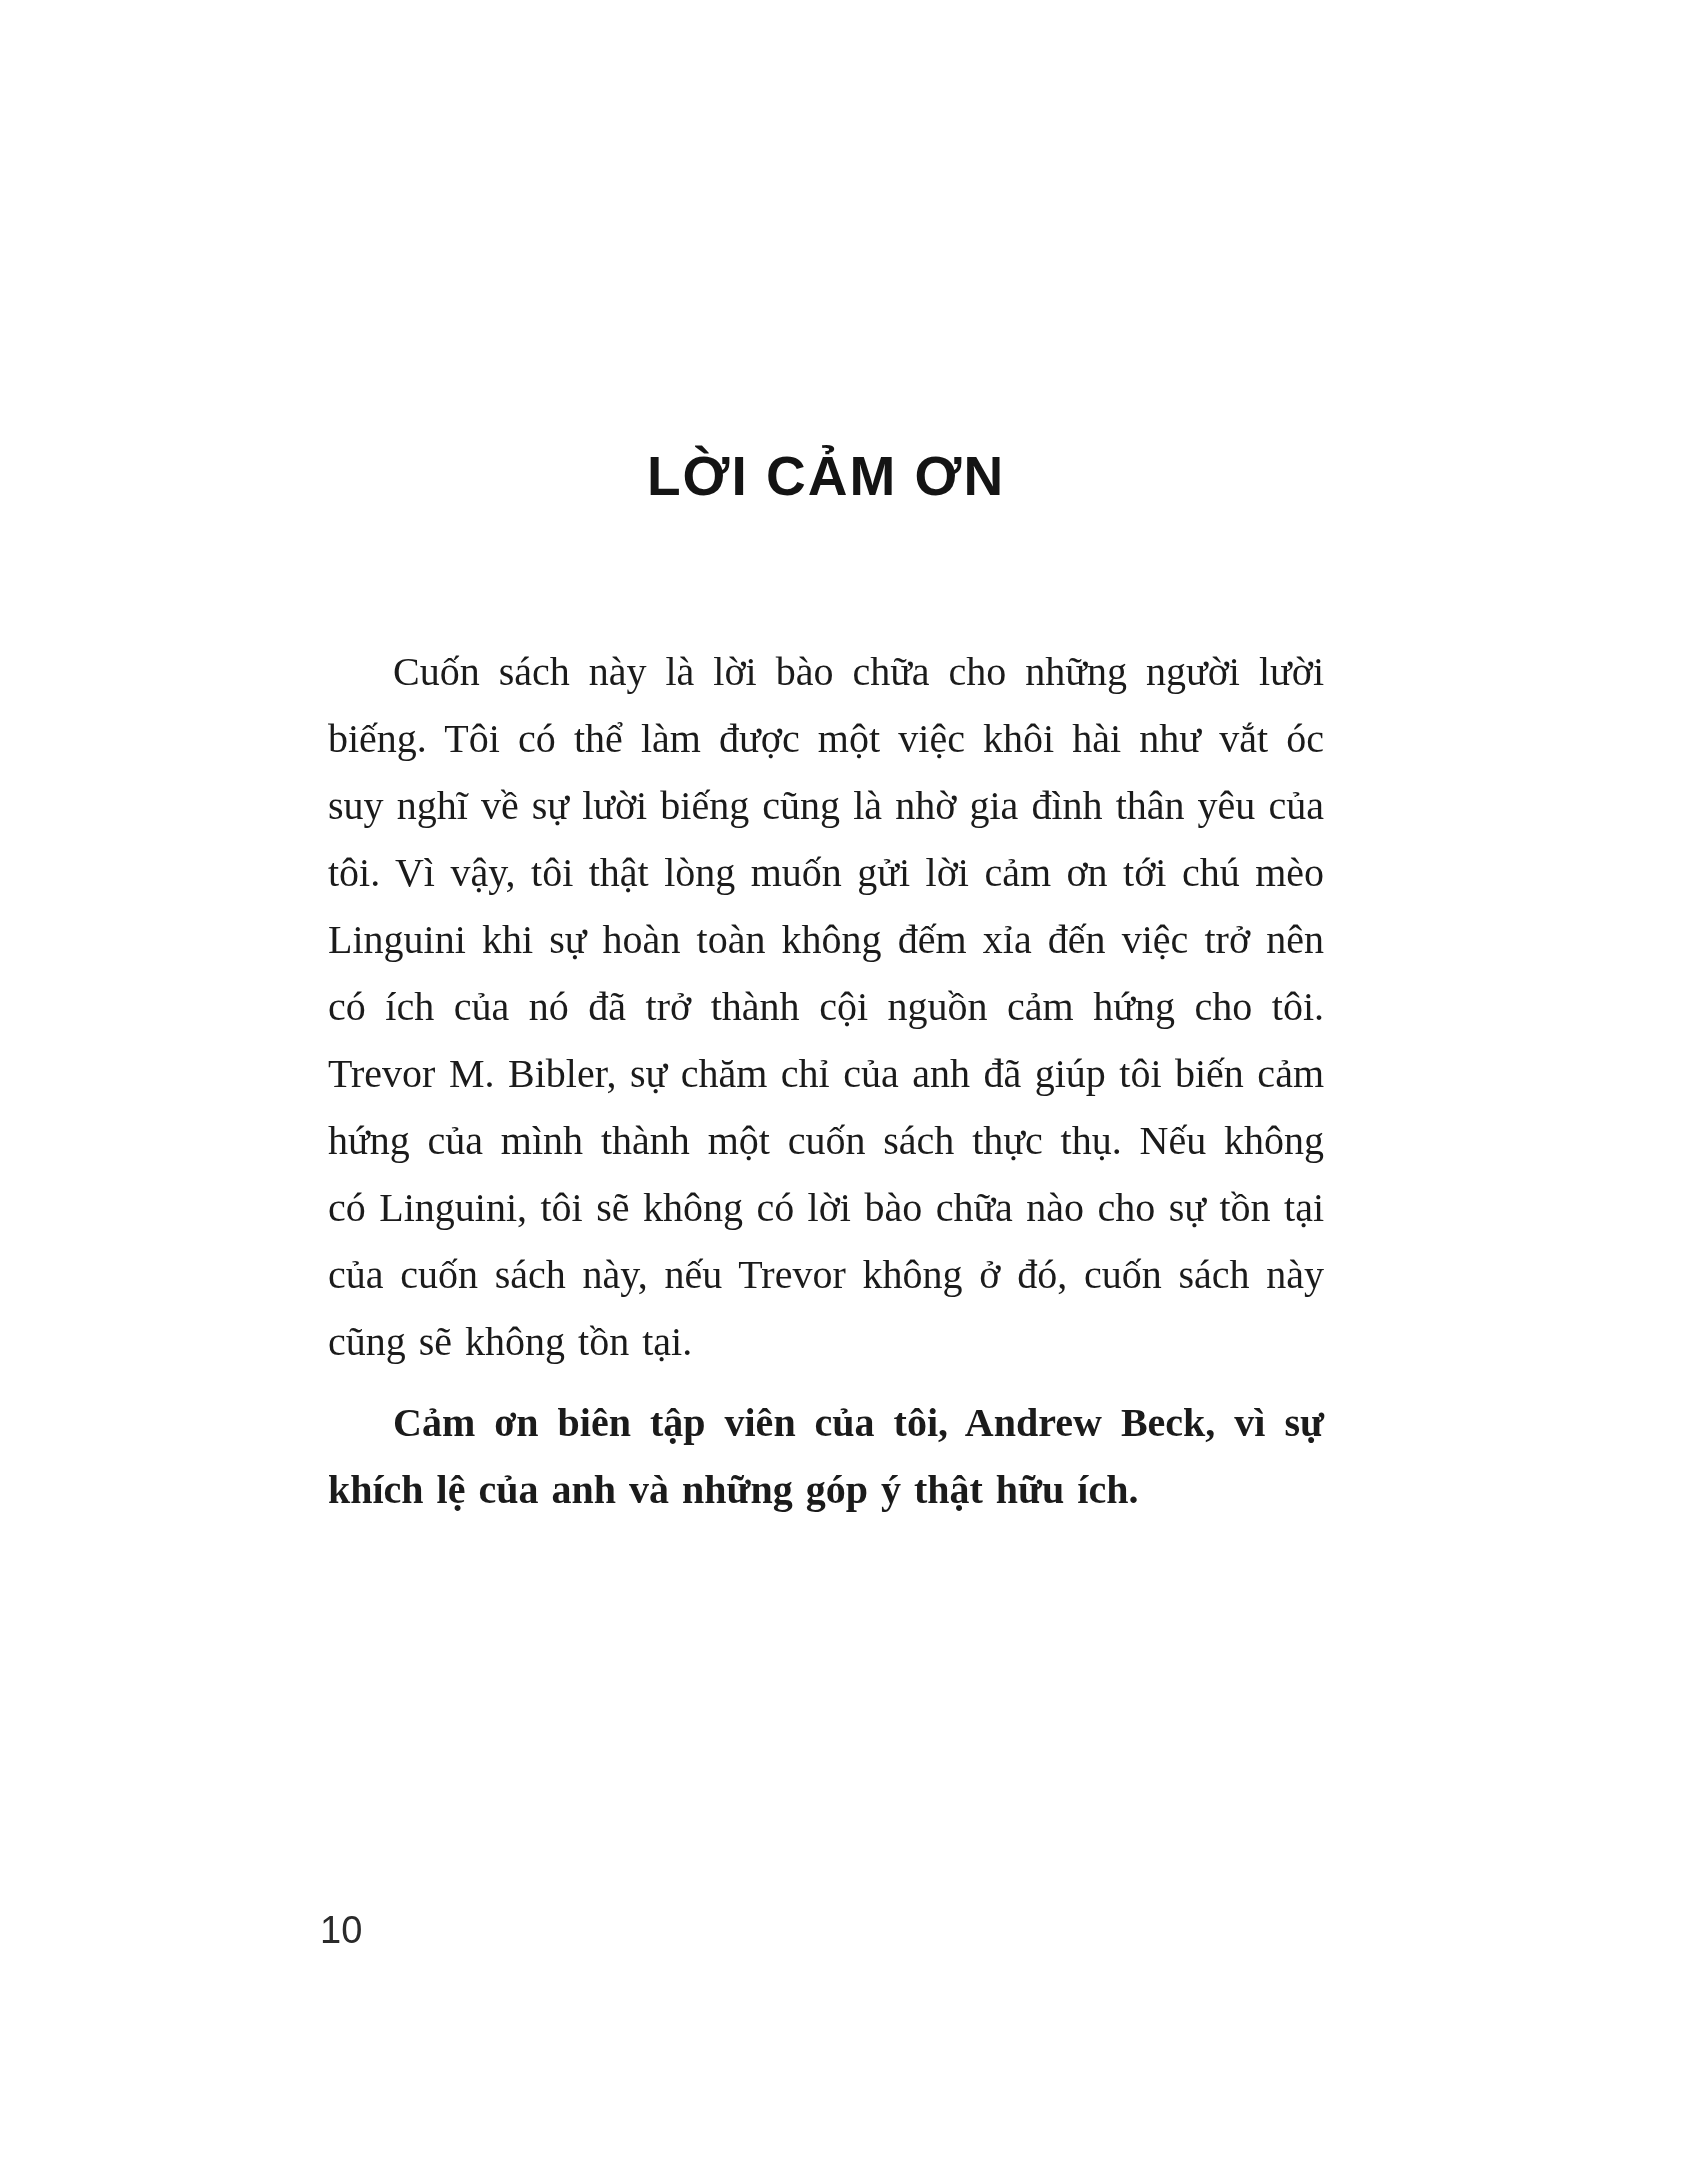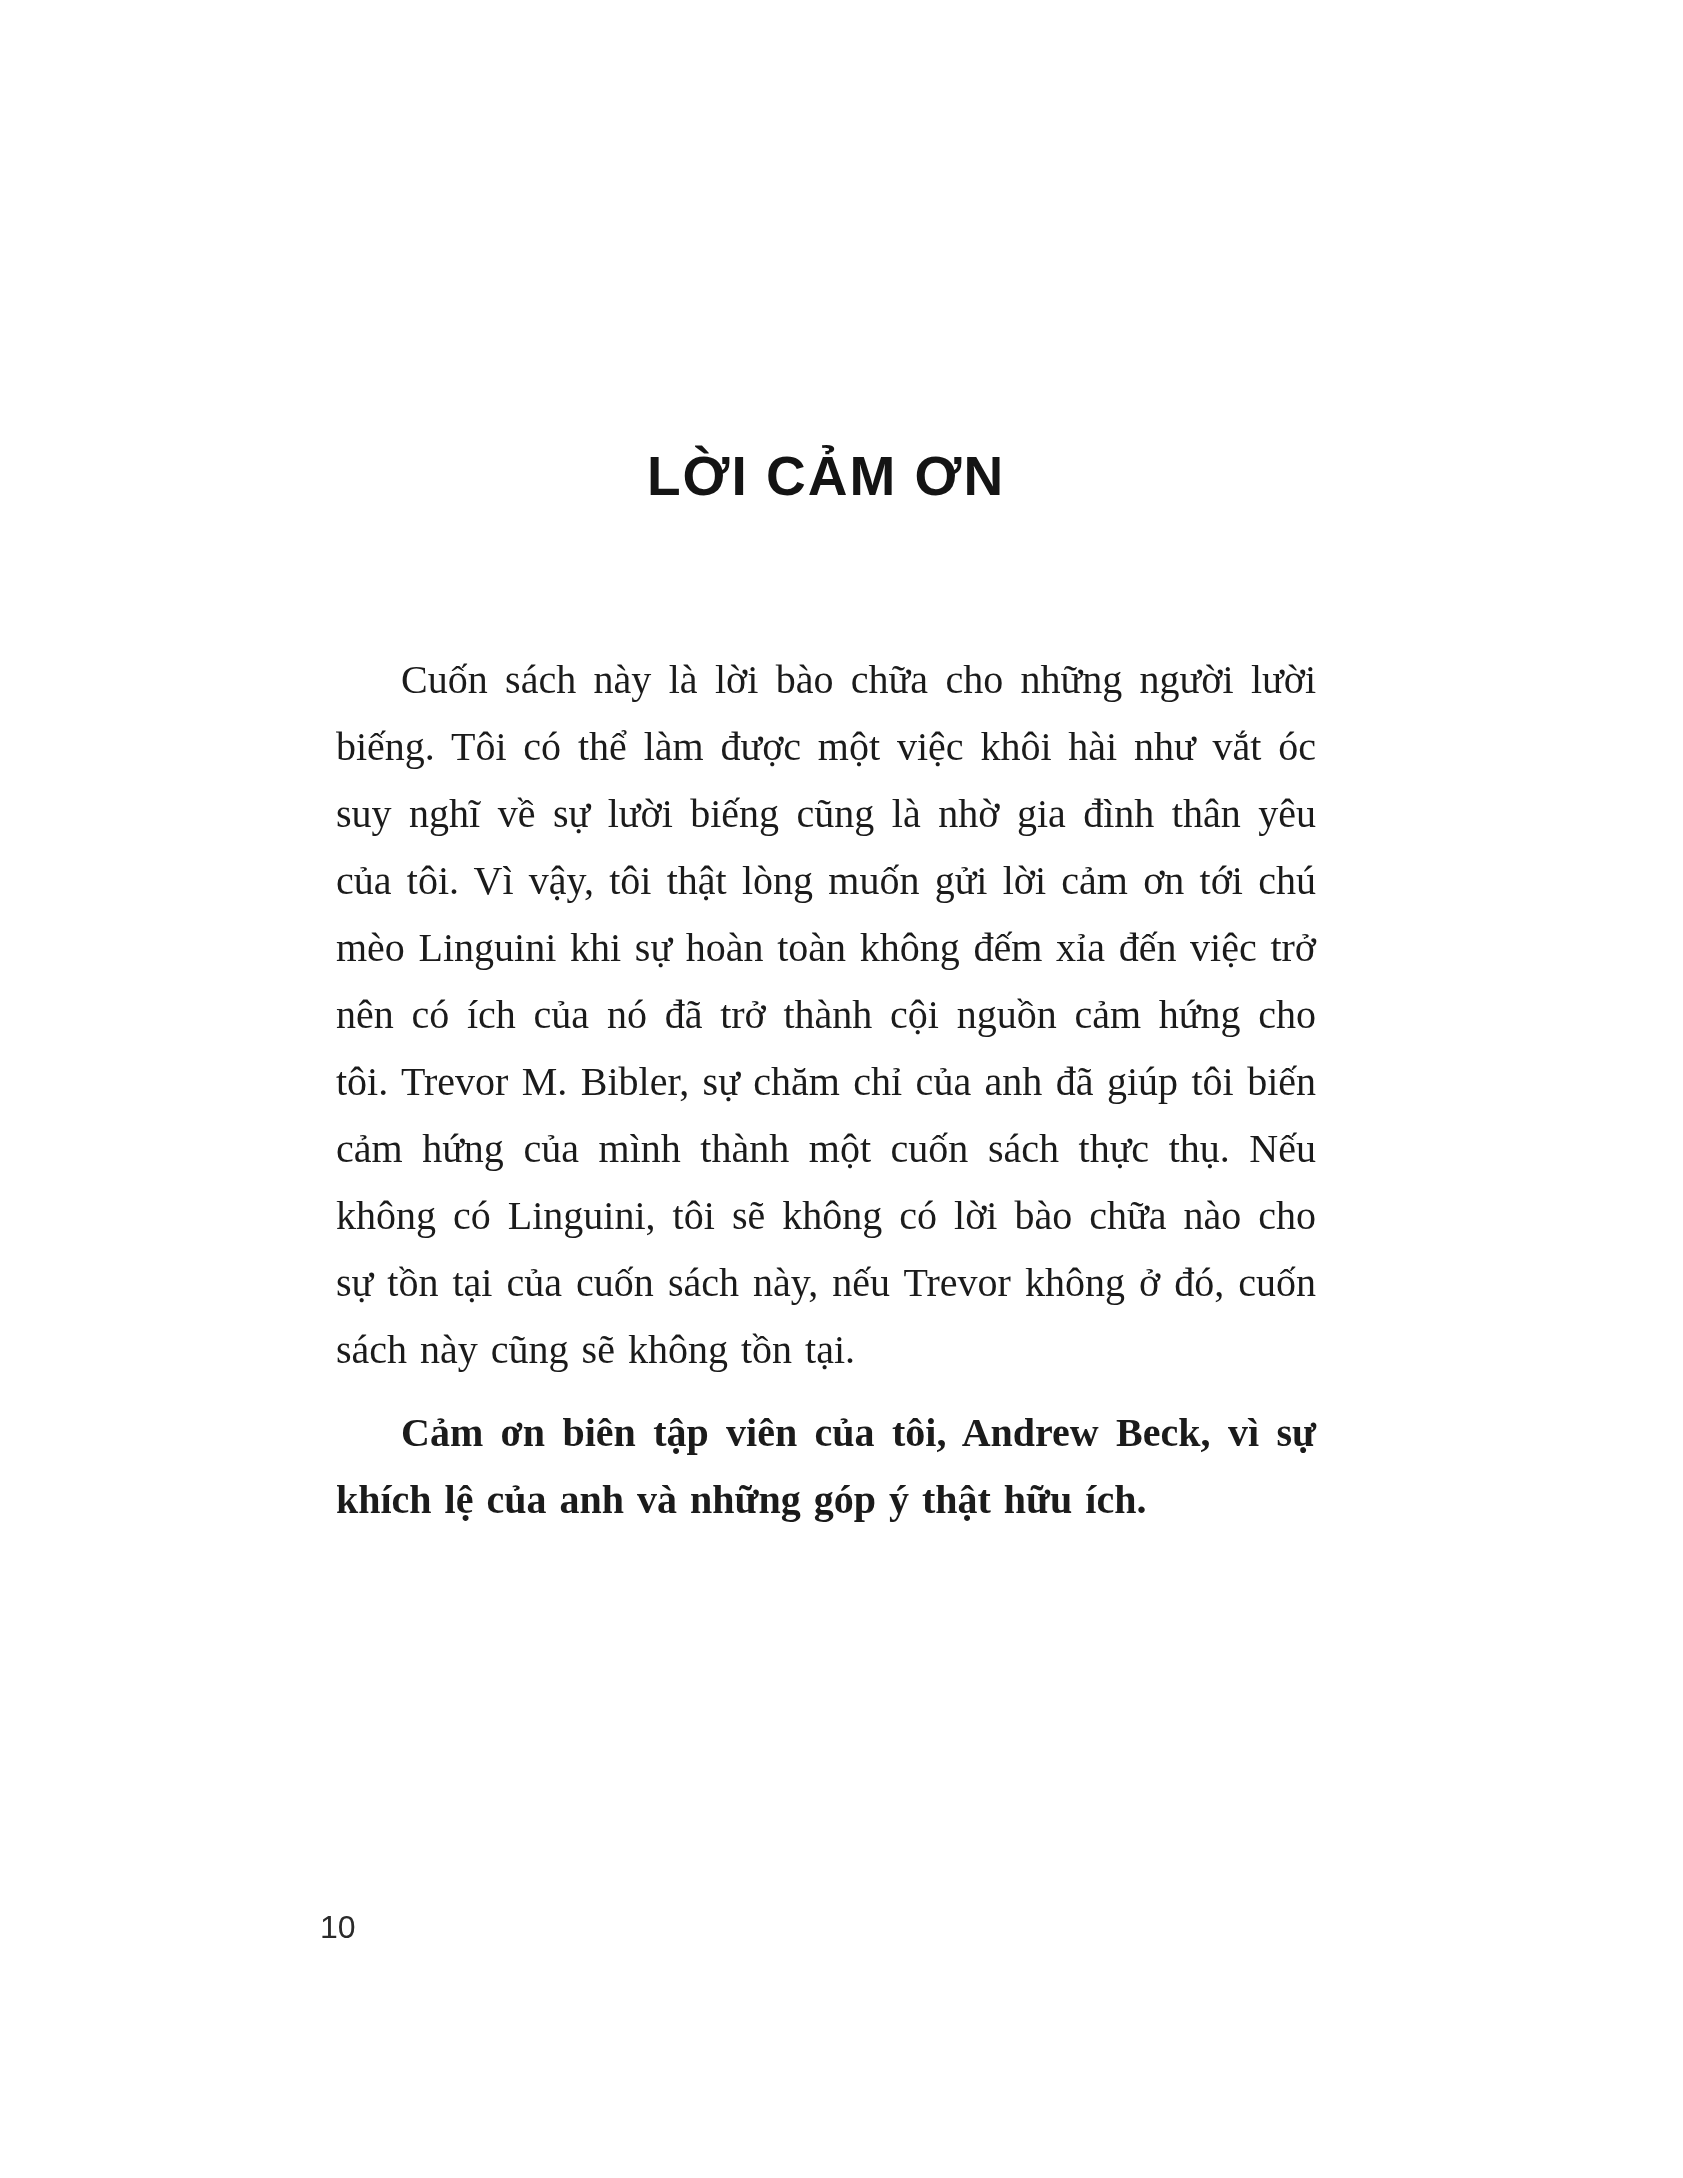--- a/index.html
+++ b/index.html
@@ -35,33 +35,33 @@
     left: 320px;
     width: 1012px;
     font-family: "Liberation Serif", serif;
     font-size: 40px;
     line-height: 67px;
     text-align: justify;
     word-spacing: 3px;
     color: #1b1b1b;
   }
   .body-text p {
-    margin: 16px;
+    margin: 8px;
     text-indent: 65px;
   }
   .body-text p + p {
     margin-top: 14px;
     font-weight: bold;
   }
   .page-number {
     position: absolute;
     top: 1909px;
     left: 320px;
     font-family: "Liberation Sans", sans-serif;
-    font-size: 32px;
+    font-size: 38px;
     font-weight: 400;
     color: #2a2a2a;
     text-align: right;
   }
 </style>
 </head>
 <body>
 
 <div class="page">
 

